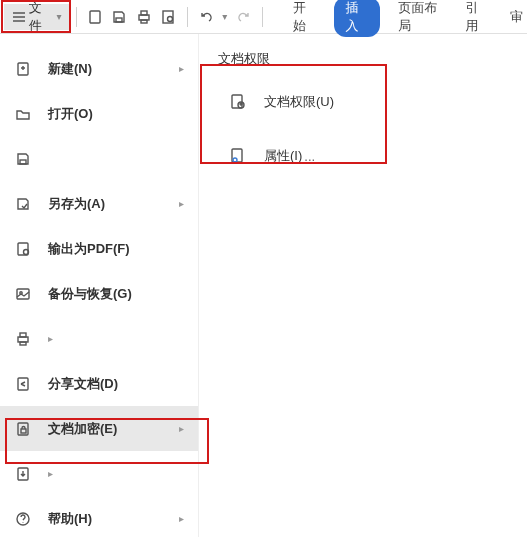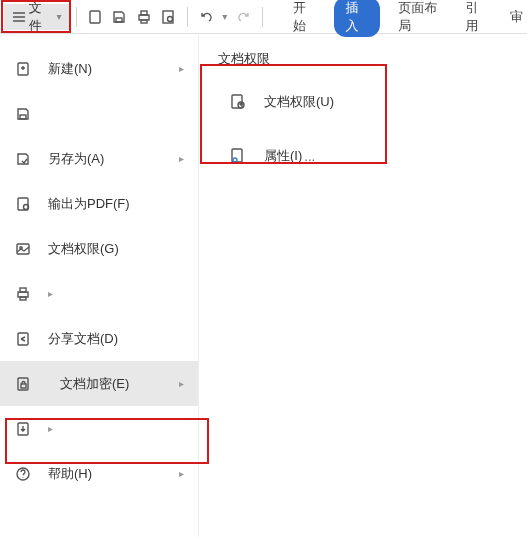--- a/index.html
+++ b/index.html
@@ -83,28 +83,27 @@
     position: relative;
   }
   .menu-item .micon {
     width: 18px;
     height: 18px;
     margin-right: 16px;
     display: flex;
     align-items: center;
     justify-content: center;
   }
-  .menu-item .label { flex: 1; }
+  .menu-item .label { flex: 1; font-weight: bold; }
   .menu-item .arrow {
     font-size: 10px;
     color: #999;
   }
   .menu-item.selected {
     background: #e8e8e8;
-    gap: 12px;
   }
   .submenu {
     position: absolute;
     top: 40px;
     left: 200px;
     width: 320px;
   }
   .submenu-title {
     font-size: 13px;
     color: #333;
@@ -205,20 +204,28 @@
     <span class="micon">
       <svg width="16" height="16">
           <rect x="3" y="2" width="10" height="12" rx="1"></rect>
           <path d="M8 5v4M6 7h4"></path>
         </svg>
     </span>
     <span class="label">新建(N)</span>
     <span class="arrow">▸</span>
   </div>
 
+  <div class="menu-item">
+    <span class="micon">
+      <svg width="16" height="16">
+          <path d="M2 5h4l2 2h6v6H2z"></path>
+        </svg>
+    </span>
+    <span class="label">打开(O)</span>
+  </div>
 
   <div class="menu-item">
     <span class="micon">
       <svg width="16" height="16">
           <path d="M3 3h8l2 2v8H3z"></path>
           <rect x="5" y="9" width="6" height="4"></rect>
         </svg>
     </span>
   </div>
 
@@ -244,21 +251,21 @@
   </div>
 
   <div class="menu-item">
     <span class="micon">
       <svg width="16" height="16">
           <rect x="2" y="3" width="12" height="10" rx="1"></rect>
           <circle cx="6" cy="7" r="1.2"></circle>
           <path d="M2 11l4-3 3 2 5-4"></path>
         </svg>
     </span>
-    <span class="label">文档权限(G)</span>
+    <span class="label">备份与恢复(G)</span>
   </div>
 
   <div class="menu-item">
     <span class="micon">
       <svg width="16" height="16">
           <rect x="3" y="6" width="10" height="5"></rect>
           <rect x="5" y="2" width="6" height="4"></rect>
           <rect x="5" y="11" width="6" height="3"></rect>
         </svg>
     </span>

